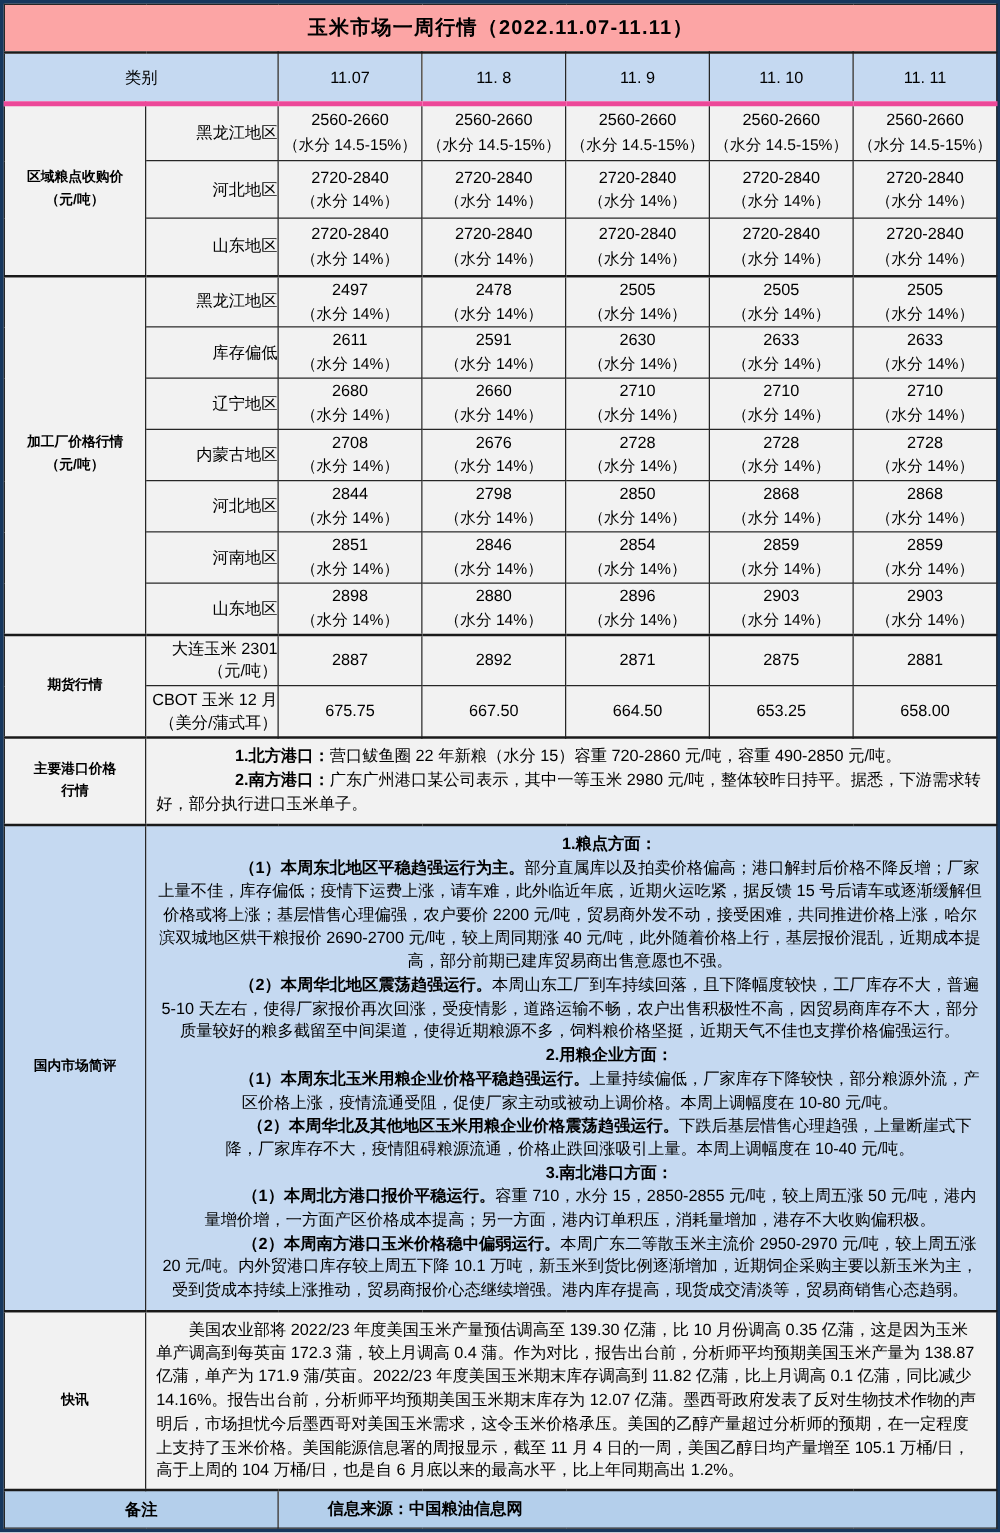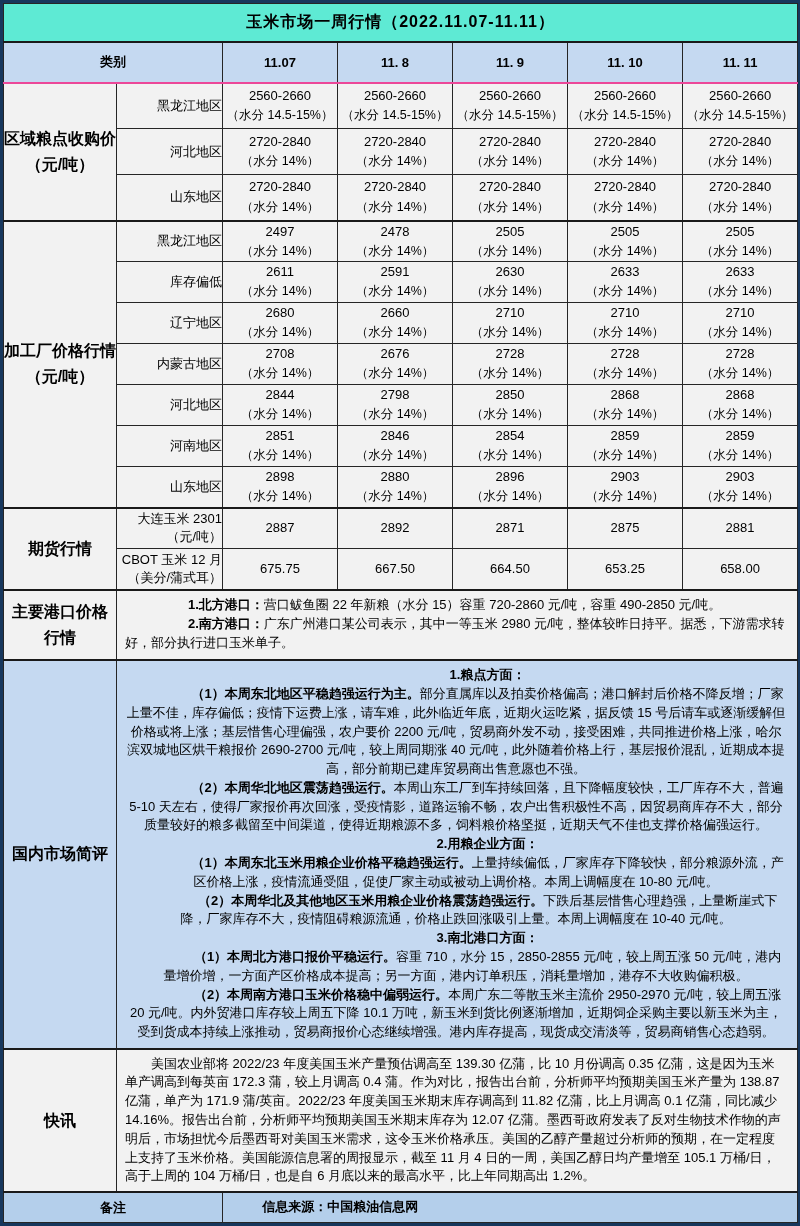--- a/index.html
+++ b/index.html
@@ -1,24 +1,24 @@
 <!DOCTYPE html>
 <html><head>
 <meta charset="utf-8">
 <style>
   * { box-sizing: border-box; margin: 0; padding: 0; }
   html,body { background:#fff; }
   body { width:800px; font-family:"Liberation Sans", sans-serif; color:#000; }
   .sheet { width:800px; height:1226px; border:3px solid #17375D; background:#fff; }
   table { width:100%; height:100%; border-collapse:collapse; table-layout:fixed; }
   td { border:1px solid #262626; text-align:center; vertical-align:middle; font-size:13px; overflow:hidden; }
-  tr.title-row td { background:#5eead4; font-weight:bold; font-size:16px; letter-spacing:1px; border-bottom:2px solid #1a1a1a; }
-  tr.header-row td { background:#C5D9F1; font-weight:bold; border-bottom:2px solid #ec4899; }
+  tr.title-row td { background:#fca5a5; font-weight:bold; font-size:16px; letter-spacing:1px; border-bottom:2px solid #1a1a1a; }
+  tr.header-row td { background:#C5D9F1; font-weight:normal; border-bottom:4px solid #ec4899; }
   tr.secstart > td { border-top:2px solid #1a1a1a; }
-  td.sec { font-weight:bold; background:#F2F2F2; font-size:16px; line-height:1.6; }
+  td.sec { font-weight:bold; background:#F2F2F2; font-size:11px; line-height:1.6; }
   td.rname { background:#F2F2F2;text-align:right; }
   td.val { background:#F2F2F2; line-height:1.55; }
   td.val .moist { font-size:12.5px; }
   td.tblock { background:#F2F2F2; text-align:left; padding:5px 10px 5px 8px; }
   td.tblock p { text-indent:2em; line-height:18.8px; }
   td.tblock b { font-weight:bold;margin-left:37px; }
   tr.review-row td { background:#C5D9F1;text-align:center; }
   tr.remark-row td { background:#B4CFEB; font-weight:bold; }
   tr.remark-row td.tblock p { text-indent:2.4em; }
 </style>

